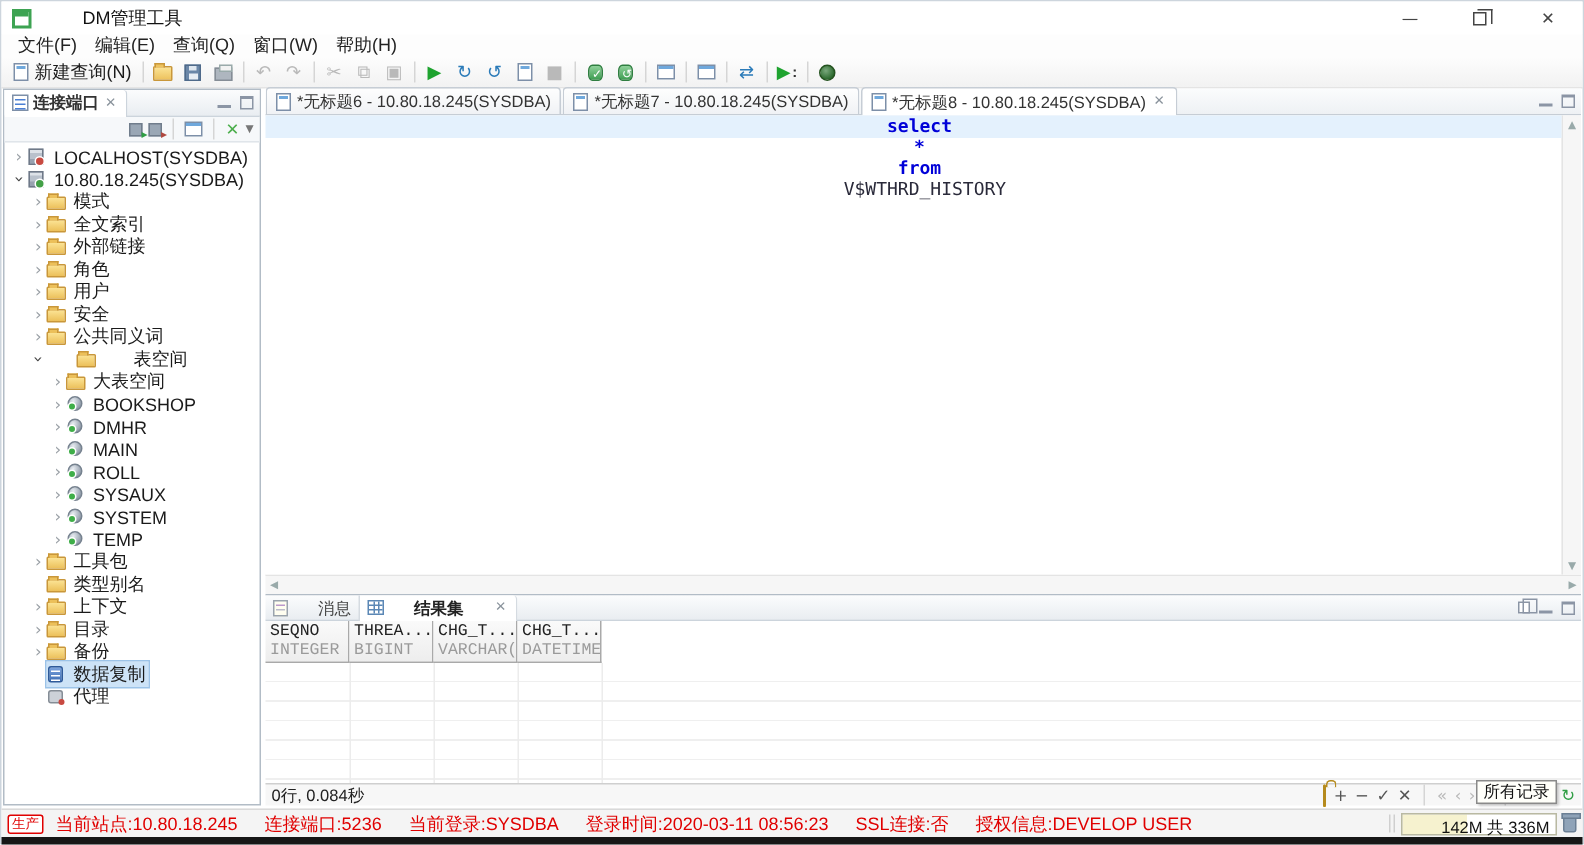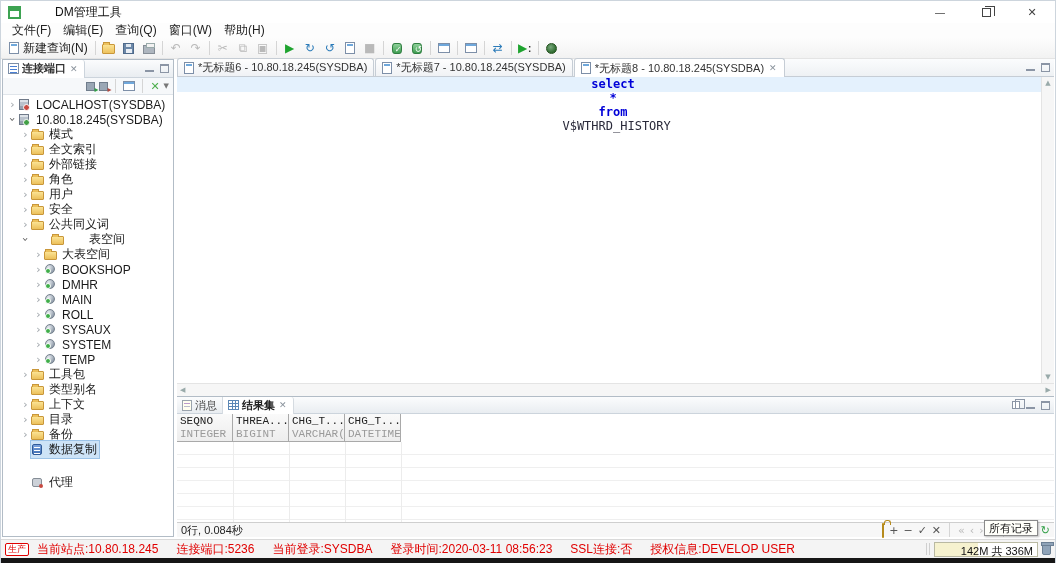--- a/index.html
+++ b/index.html
@@ -100,21 +100,21 @@
   .cur-line { position:absolute; top:0; left:0; right:0; height:15px; background:#e4f1fd; display:flex; align-items:center; padding-left:8px;flex-direction:column; }
   .kw { color:#0000d8; font-weight:bold; }
   .ident { color:#2a2a3a; }
   .vscroll { width:13px; background:#f6f6f6; border-left:1px solid #e4e4e4; display:flex; flex-direction:column; justify-content:space-between; align-items:center; padding:2px 0; }
   .hscroll { height:13px; background:#f6f6f6; border-top:1px solid #e4e4e4; display:flex; justify-content:space-between; align-items:center; padding:0 3px; }
   .sc-ar { font-size:7px; color:#9aa; font-family:"DejaVu Sans",sans-serif; }
 
   
   .results { height:141px; border-top:1px solid #b2bcc6; display:flex; flex-direction:column; background:#fff; }
   .rtabbar { height:17px; background:linear-gradient(#fbfcfd,#e9edf1); border-bottom:1px solid #ccd4dc; display:flex; align-items:center; }
-  .rtab { height:17px; display:flex; align-items:center; gap:3px; padding:0 5px; font-size:11px; color:#444; border-right:1px solid #d5dbe1; }
+  .rtab { height:17px; display:flex; align-items:center; gap:20px; padding:0 5px; font-size:11px; color:#444; border-right:1px solid #d5dbe1; }
   .rtab.active { background:#fff; font-weight:bold; color:#222; border-top-right-radius:3px; }
   .ic-msg { width:10px; height:11px; background:#fffef0; border:1px solid #9aa3ad; position:relative; }
   .ic-msg::before { content:""; position:absolute; left:1px; top:2px; width:6px; height:1px; background:#b9c; box-shadow:0 3px 0 #bbc; }
   .ic-grid { width:11px; height:10px; background:#fff; border:1px solid #5b87b5; position:relative; }
   .ic-grid::before { content:""; position:absolute; left:0; right:0; top:2px; height:1px; background:#5b87b5; box-shadow:0 3px 0 #5b87b5; }
   .ic-grid::after { content:""; position:absolute; left:3px; top:0; bottom:0; width:1px; background:#5b87b5; box-shadow:3px 0 0 #5b87b5; }
 
   .rheader { height:28px; display:flex; background:#fff; }
   .hcell { width:56px; border-right:1px solid #a9a9a9; border-bottom:1px solid #a9a9a9; background:linear-gradient(#fafafa,#ededed); padding:1px 3px; font-family:Liberation Mono, monospace; overflow:hidden; }
   .hname { font-size:11px; color:#222; line-height:13px; white-space:nowrap; }
@@ -443,21 +443,21 @@
         </div>
         <div class="tree-row" style="padding-left: 17px;">
           <span class="exp none">›</span>
           <span class="tree-sel">
             <span class="ti">
               <span class="ic-replication"></span>
             </span>
             <span class="tree-label">数据复制</span>
           </span>
         </div>
-        <div class="tree-row" style="padding-left: 17px; margin-top: 18px;">
+        <div class="tree-row" style="padding-left: 17px;">
           <span class="exp none">›</span>
           <span class="ti">
             <span class="ic-agent"></span>
           </span>
           <span class="tree-label">代理</span>
         </div>
       </div>
   </div>
 
   <div class="right-area">

